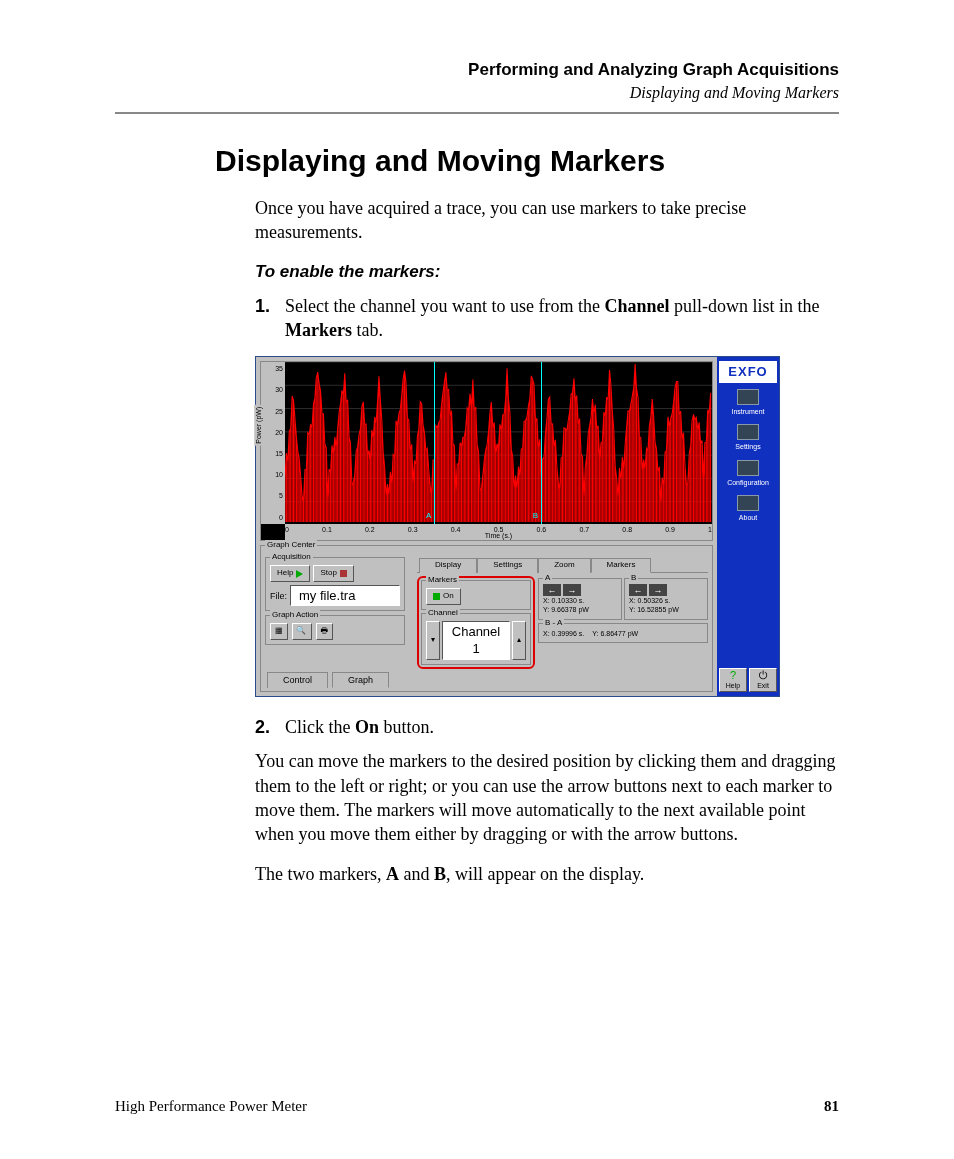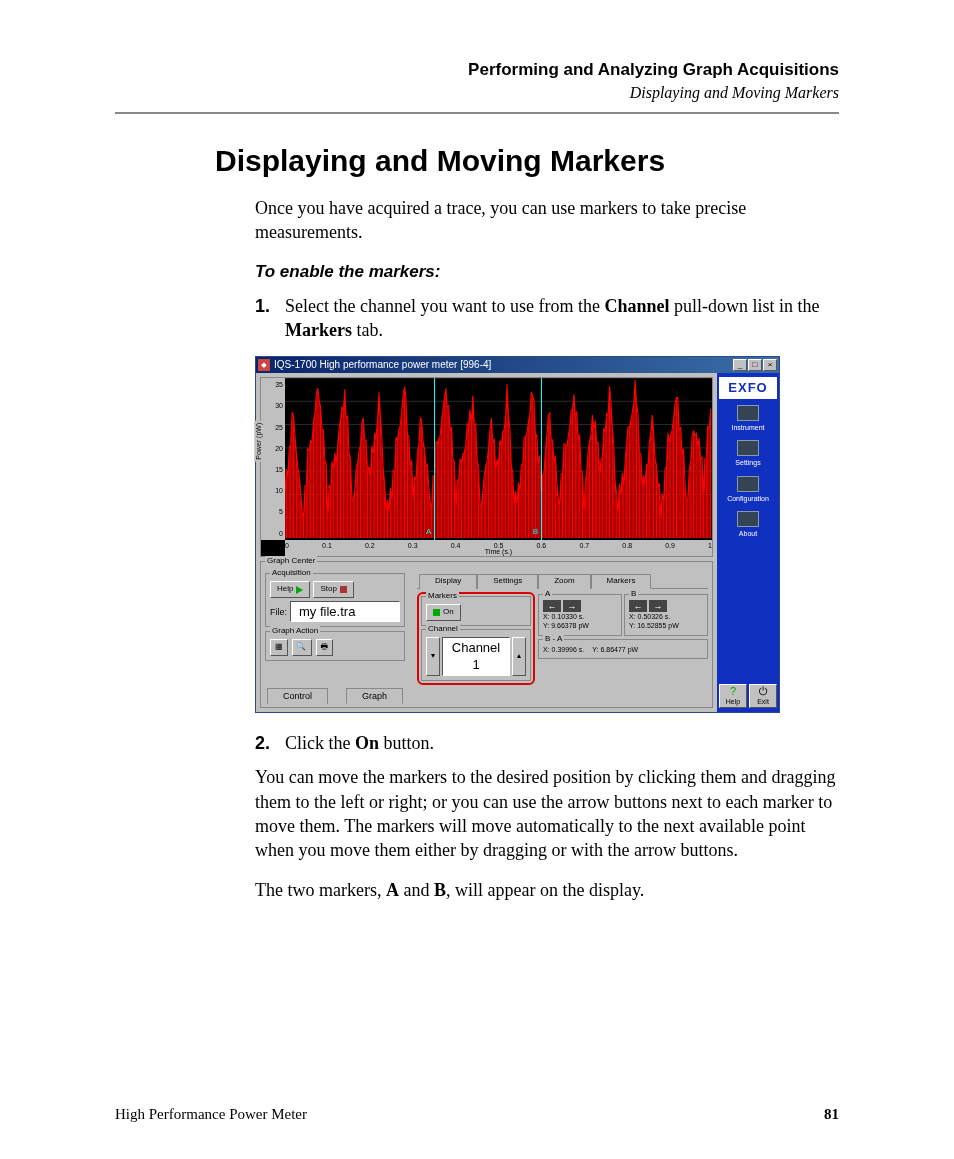--- a/index.html
+++ b/index.html
@@ -58,22 +58,22 @@
   .sidebar { width: 62px; background: #1030c0; color: #fff; display: flex; flex-direction: column; align-items: center; padding: 4px 2px; gap: 4px; font-size: 7px; }
   .logo { font-family: Arial, sans-serif; font-weight: bold; font-size: 13px; letter-spacing: 1px; color: #1030c0; background: #fff; padding: 2px 4px; width: 100%; text-align: center; }
   .side-btn { width: 100%; text-align: center; padding: 2px 0; }
   .side-btn .ico { width: 22px; height: 16px; margin: 0 auto 2px auto; background: #345; border: 1px solid #89a; }
   .side-bottom { margin-top: auto; display: flex; gap: 2px; width: 100%; }
   .sb { flex: 1; background: #c0c0c0; color: #000; border: 1px solid #fff; border-right-color: #555; border-bottom-color: #555; text-align: center; padding: 1px 0; font-size: 7px; }
   .sb .sym { font-size: 11px; line-height: 11px; }
   .statusbar { display: flex; background: #c0c0c0; border-top: 1px solid #888; font-size: 8px; }
   .status-cell { border: 1px solid #888; padding: 1px 4px; }
   .status-cell.grow { flex: 1; }
-  .bottom-tabs { display: flex; gap: 18px; margin-top: 2px; padding-left: 2px; }
-  .footer { position: absolute; bottom: 36px; left: 115px; right: 115px; display: flex; justify-content: space-between; font-size: 15px; align-items: center; }
+  .bottom-tabs { display: flex; gap: 4px; margin-top: 2px; padding-left: 2px; }
+  .footer { position: absolute; bottom: 44px; left: 115px; right: 115px; display: flex; justify-content: space-between; font-size: 15px; align-items: center; }
   .footer .pnum { font-weight: bold; }
 </style>
 </head>
 <body>
 
 <div class="page">
   <div class="header-block">
     <div class="header-chapter">Performing and Analyzing Graph Acquisitions</div>
     <div class="header-section">Displaying and Moving Markers</div>
   </div>
@@ -88,29 +88,20 @@
 
     <div class="step">
       <div class="step-num">1.</div>
       <div class="step-text">
         <span>Select the channel you want to use from the </span><span class="bold">Channel</span><span> pull-down list in the </span><span class="bold">Markers</span><span> tab.</span>
       </div>
     </div>
 
     <div class="fig">
       <div class="app-window">
-        <div class="titlebar">
-          <div class="icon-box">◆</div>
-          <div class="title">IQS-1700 High performance power meter [996-4]</div>
-          <div class="winbtns">
-            <div class="winbtn">_</div>
-            <div class="winbtn">□</div>
-            <div class="winbtn">×</div>
-          </div>
-        </div>
         <div class="app-body">
           <div class="left-pane">
             <div class="chart-area">
               <div class="y-axis">
                 <span>35</span>
                   <span>30</span>
                   <span>25</span>
                   <span>20</span>
                   <span>15</span>
                   <span>10</span>

